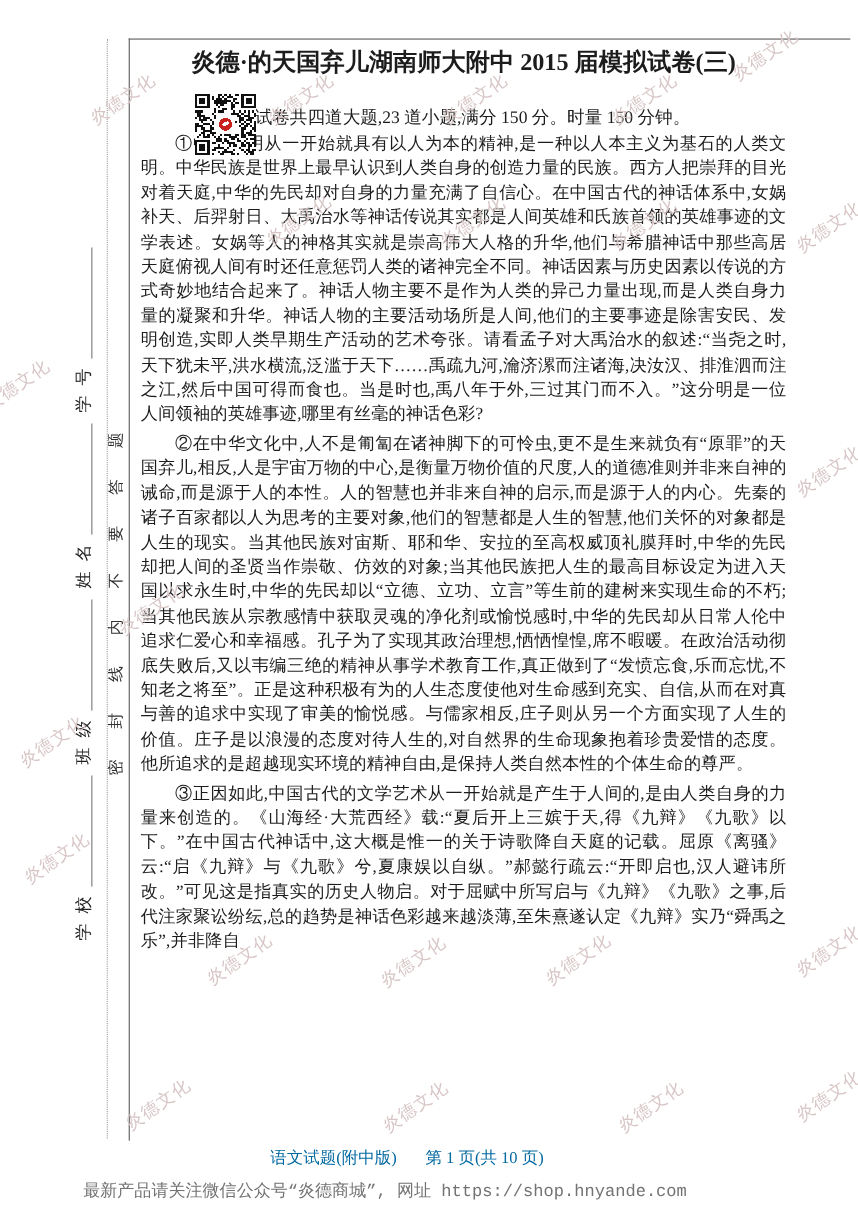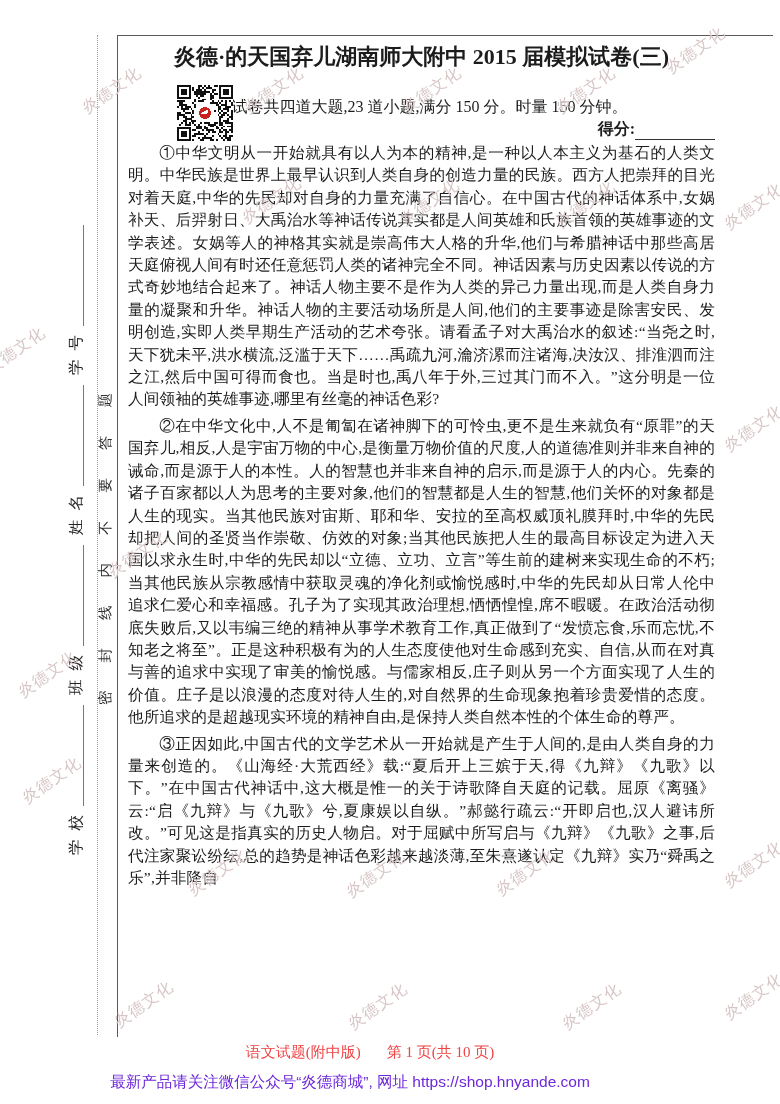--- a/index.html
+++ b/index.html
@@ -38,24 +38,24 @@
   .paper-info{margin:25px 0 0;text-align:center;font-size:16px;}
   .score-row{margin:1px 0 0;text-align:right;font-size:16px;font-weight:bold;}
   .score-line{display:inline-block;width:80px;border-bottom:1.2px solid #333;height:14px;vertical-align:bottom;}
   .sec-heading{margin:7px 0 0;font-size:16.5px;font-weight:bold;}
   .sec-sub{margin:3px 0 0;font-size:16px;}
   .sec-inst{margin:3px 0 0;font-size:16px;}
   .body-par{font-size:15.6px;line-height:22.4px;text-align:justify;margin:4px 0 0;
     text-indent:2em;letter-spacing:0.2px;}
   .body-par:first-of-type{margin-top:2px;}
   
-  .page-footer{position:absolute;left:0;top:1043px;width:740px;text-align:center;font-size:15px;color:#ef4444;}
+  .page-footer{position:absolute;left:0;top:1043px;width:740px;text-align:center;font-size:15px;color:#0369a1;}
   .page-footer .gap{display:inline-block;width:26px;}
   .promo{position:absolute;left:0;top:1072px;width:700px;text-align:center;font-size:15.5px;
-    font-family:Liberation Sans, sans-serif;color:#6d28d9;}
+    font-family:Liberation Mono, monospace;color:#737373;}
   
   .wm{position:absolute;transform:rotate(-35deg);font-size:16px;letter-spacing:1px;
     color:#d8c6c6;white-space:nowrap;pointer-events:none;}
 </style>
 </head>
 <body>
 
 <div class="top-rule"></div>
 <div class="dotted-rule"></div>
 <div class="left-rule"></div>
@@ -350,23 +350,20 @@
             <rect x="27" y="28" width="1" height="1"></rect>
           </g>
       </g>
       <rect x="10.5" y="10.5" width="8" height="8" fill="#fff"></rect>
       <circle cx="14.5" cy="14.5" r="3.1" fill="#c8231f"></circle>
       <path d="M12.6 14.8 q2 -2.4 3.8 -1.4 q-1.2 2.6 -3.8 1.4z" fill="#fff"></path>
     </svg>
   </div>
 
   <div class="paper-info">本试卷共四道大题,23 道小题,满分 150 分。时量 150 分钟。</div>
-  <div class="score-row">
-    <span>得分:</span><span class="score-line"></span>
-  </div>
 
 
   <p class="body-par">①中华文明从一开始就具有以人为本的精神,是一种以人本主义为基石的人类文明。中华民族是世界上最早认识到人类自身的创造力量的民族。西方人把崇拜的目光对着天庭,中华的先民却对自身的力量充满了自信心。在中国古代的神话体系中,女娲补天、后羿射日、大禹治水等神话传说其实都是人间英雄和氏族首领的英雄事迹的文学表述。女娲等人的神格其实就是崇高伟大人格的升华,他们与希腊神话中那些高居天庭俯视人间有时还任意惩罚人类的诸神完全不同。神话因素与历史因素以传说的方式奇妙地结合起来了。神话人物主要不是作为人类的异己力量出现,而是人类自身力量的凝聚和升华。神话人物的主要活动场所是人间,他们的主要事迹是除害安民、发明创造,实即人类早期生产活动的艺术夸张。请看孟子对大禹治水的叙述:“当尧之时,天下犹未平,洪水横流,泛滥于天下……禹疏九河,瀹济漯而注诸海,决汝汉、排淮泗而注之江,然后中国可得而食也。当是时也,禹八年于外,三过其门而不入。”这分明是一位人间领袖的英雄事迹,哪里有丝毫的神话色彩?</p>
   <p class="body-par">②在中华文化中,人不是匍匐在诸神脚下的可怜虫,更不是生来就负有“原罪”的天国弃儿,相反,人是宇宙万物的中心,是衡量万物价值的尺度,人的道德准则并非来自神的诫命,而是源于人的本性。人的智慧也并非来自神的启示,而是源于人的内心。先秦的诸子百家都以人为思考的主要对象,他们的智慧都是人生的智慧,他们关怀的对象都是人生的现实。当其他民族对宙斯、耶和华、安拉的至高权威顶礼膜拜时,中华的先民却把人间的圣贤当作崇敬、仿效的对象;当其他民族把人生的最高目标设定为进入天国以求永生时,中华的先民却以“立德、立功、立言”等生前的建树来实现生命的不朽;当其他民族从宗教感情中获取灵魂的净化剂或愉悦感时,中华的先民却从日常人伦中追求仁爱心和幸福感。孔子为了实现其政治理想,恓恓惶惶,席不暇暖。在政治活动彻底失败后,又以韦编三绝的精神从事学术教育工作,真正做到了“发愤忘食,乐而忘忧,不知老之将至”。正是这种积极有为的人生态度使他对生命感到充实、自信,从而在对真与善的追求中实现了审美的愉悦感。与儒家相反,庄子则从另一个方面实现了人生的价值。庄子是以浪漫的态度对待人生的,对自然界的生命现象抱着珍贵爱惜的态度。他所追求的是超越现实环境的精神自由,是保持人类自然本性的个体生命的尊严。</p>
   <p class="body-par">③正因如此,中国古代的文学艺术从一开始就是产生于人间的,是由人类自身的力量来创造的。《山海经·大荒西经》载:“夏后开上三嫔于天,得《九辩》《九歌》以下。”在中国古代神话中,这大概是惟一的关于诗歌降自天庭的记载。屈原《离骚》云:“启《九辩》与《九歌》兮,夏康娱以自纵。”郝懿行疏云:“开即启也,汉人避讳所改。”可见这是指真实的历史人物启。对于屈赋中所写启与《九辩》《九歌》之事,后代注家聚讼纷纭,总的趋势是神话色彩越来越淡薄,至朱熹遂认定《九辩》实乃“舜禹之乐”,并非降自</p>
 </div>
 
 <div class="page-footer">
   <span>语文试题(附中版)</span><span class="gap"></span><span>第 1 页(共 10 页)</span>
 </div>

